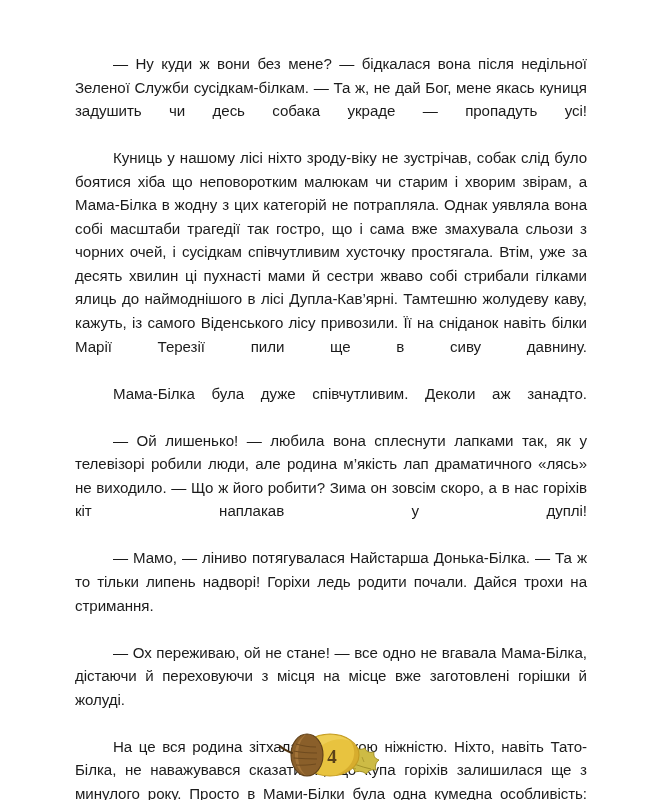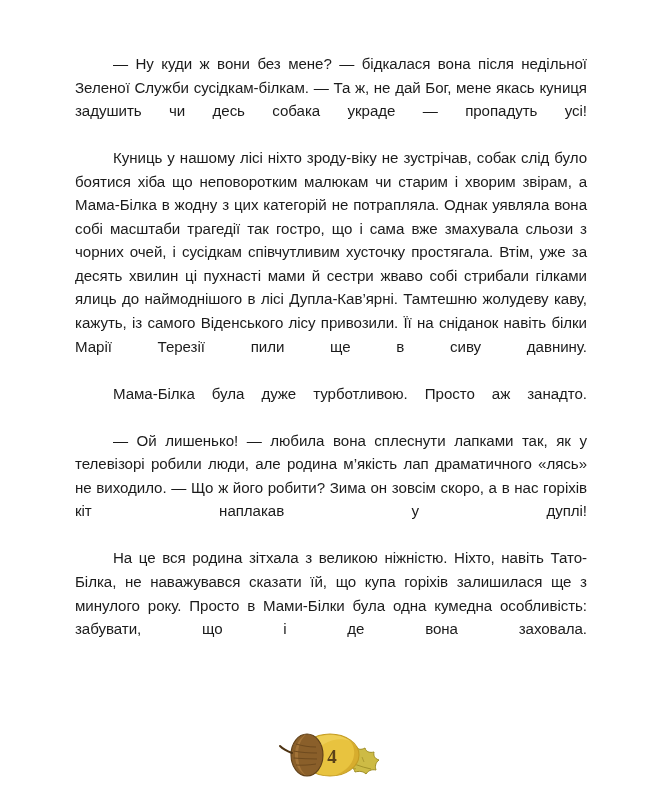--- a/index.html
+++ b/index.html
@@ -77,22 +77,24 @@
   }
 </style>
 </head>
 <body>
 
 <div id="page">
 
   <div id="text-body">
     <p class="para">— Ну куди ж вони без мене? — бідкалася вона після недільної Зеленої Служби сусідкам-білкам. — Та ж, не дай Бог, мене якась куниця задушить чи десь собака украде — пропадуть усі!</p>
     <p class="para">Куниць у нашому лісі ніхто зроду-віку не зустрічав, собак слід було боятися хіба що неповоротким малюкам чи старим і хворим звірам, а Мама-Білка в жодну з цих категорій не потрапляла. Однак уявляла вона собі масштаби трагедії так гостро, що і сама вже змахувала сльози з чорних очей, і сусідкам співчутливим хусточку простягала. Втім, уже за десять хвилин ці пухнасті мами й сестри жваво собі стрибали гілками ялиць до наймоднішого в лісі Дупла-Кав’ярні. Тамтешню жолудеву каву, кажуть, із самого Віденського лісу привозили. Її на сніданок навіть білки Марії Терезії пили ще в сиву давнину.</p>
-    <p class="para">Мама-Білка була дуже турботливою. Просто аж занадто.</p>
+    <p class="para">Мама-Білка була дуже співчутливим. Деколи аж занадто.</p>
     <p class="para">— Ой лишенько! — любила вона сплеснути лапками так, як у телевізорі робили люди, але родина м’якість лап драматичного «лясь» не виходило. — Що ж його робити? Зима он зовсім скоро, а в нас горіхів кіт наплакав у дуплі!</p>
+    <p class="para">— Мамо, — ліниво потягувалася Найстарша Донька-Білка. — Та ж то тільки липень надворі! Горіхи ледь родити почали. Дайся трохи на стримання.</p>
+    <p class="para">— Ох переживаю, ой не стане! — все одно не вгавала Мама-Білка, дістаючи й переховуючи з місця на місце вже заготовлені горішки й жолуді.</p>
     <p class="para">На це вся родина зітхала з великою ніжністю. Ніхто, навіть Тато-Білка, не наважувався сказати їй, що купа горіхів залишилася ще з минулого року. Просто в Мами-Білки була одна кумедна особливість: забувати, що і де вона заховала.</p>
   </div>
 
   <div id="page-number-decoration">
     <svg width="110" height="62" viewBox="0 0 110 62">
 
       <g>
         <path d="M64 32
                  C70 26, 76 26, 80 22
                  C82 26, 85 26, 89 24

